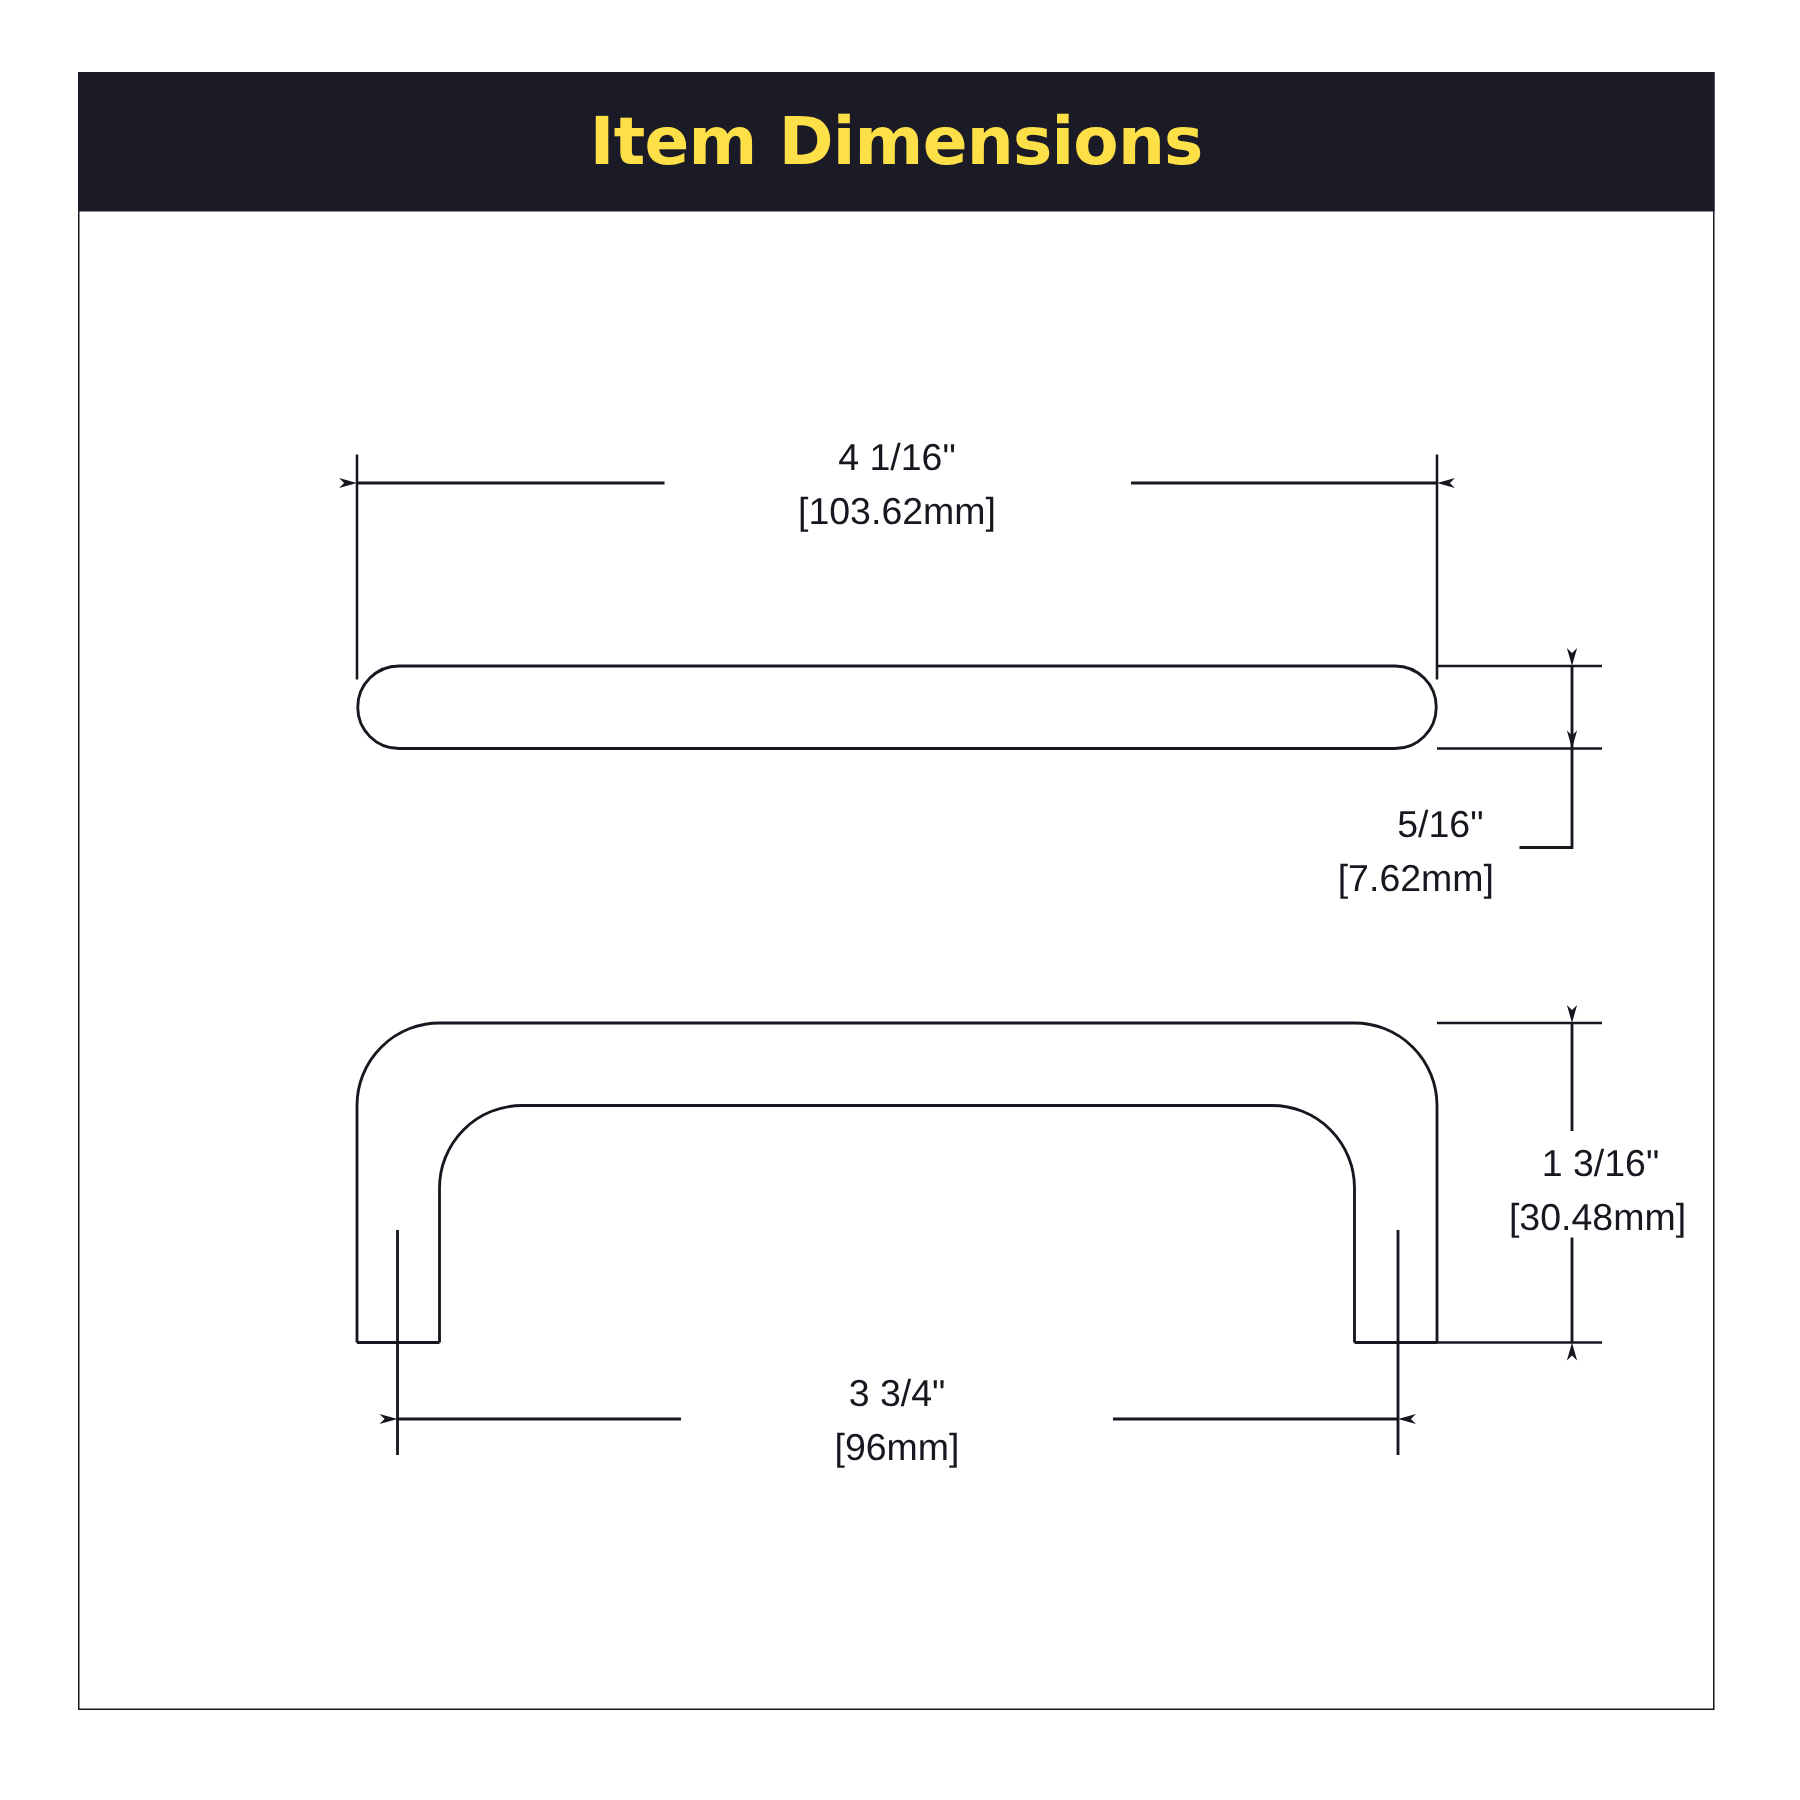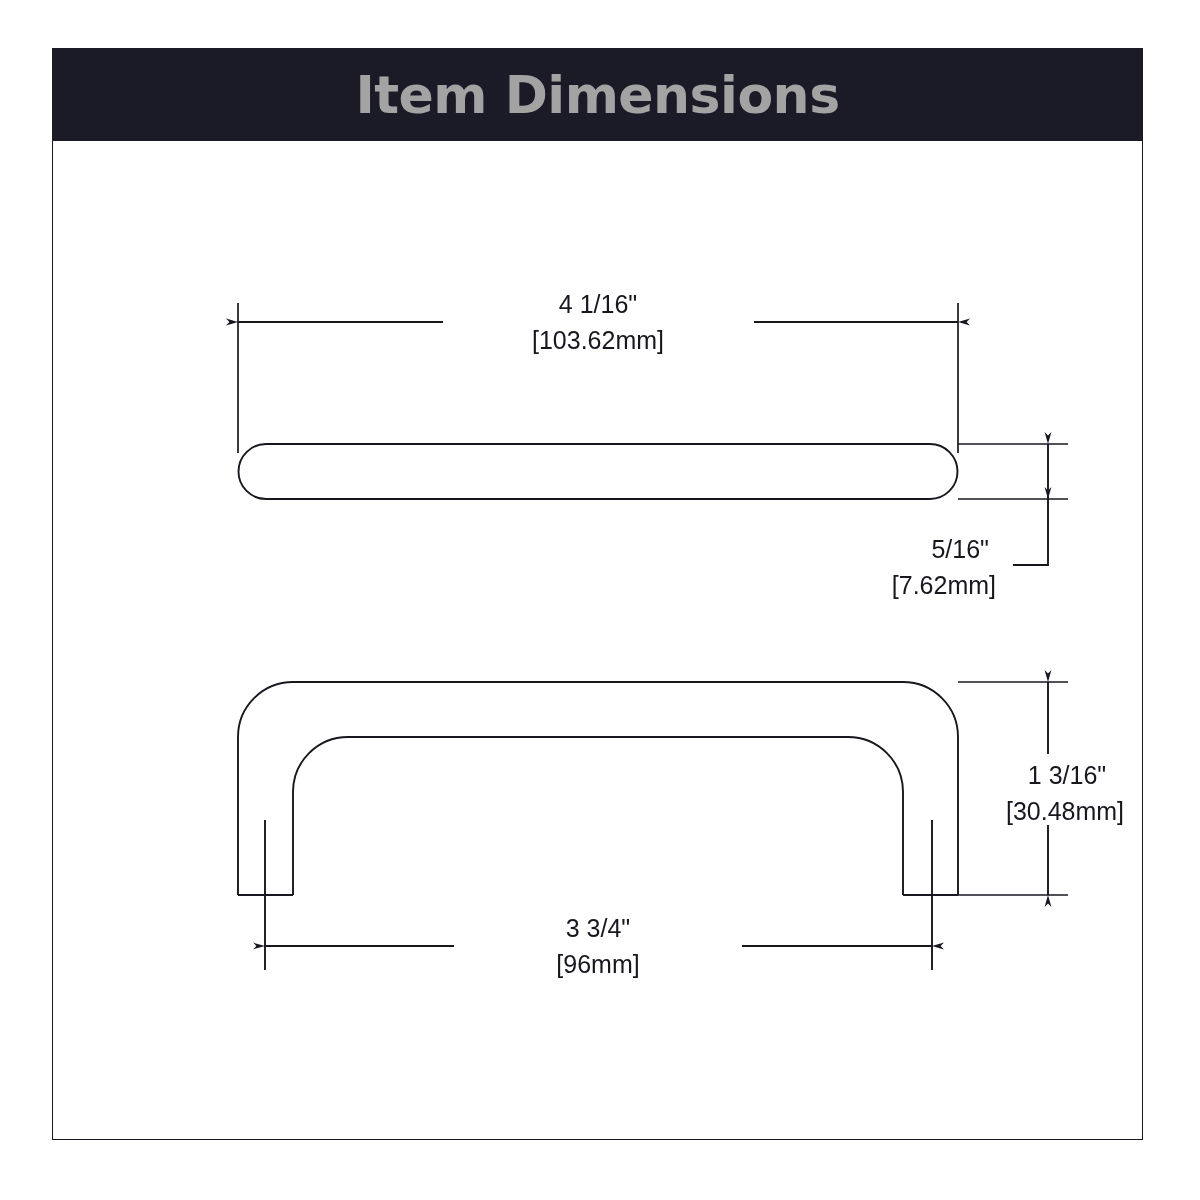--- a/index.html
+++ b/index.html
@@ -37,24 +37,24 @@
     top: 48px;
     width: 1091px;
     height: 93px;
     background: #1b1b27;
     display: flex;
     align-items: center;
     justify-content: center;
     box-sizing: border-box;
   }
   #title-text {
-    color: #a3a3a3;
+    color: #fde047;
     font-family: "DejaVu Sans", sans-serif;
     font-weight: bold;
-    font-size: 52px;
+    font-size: 44px;
     letter-spacing: -0.5px;
     line-height: 1;
     white-space: nowrap;
   }
   
   #canvas {
     position: absolute;
     left: 52px;
     top: 141px;
     width: 1091px;

